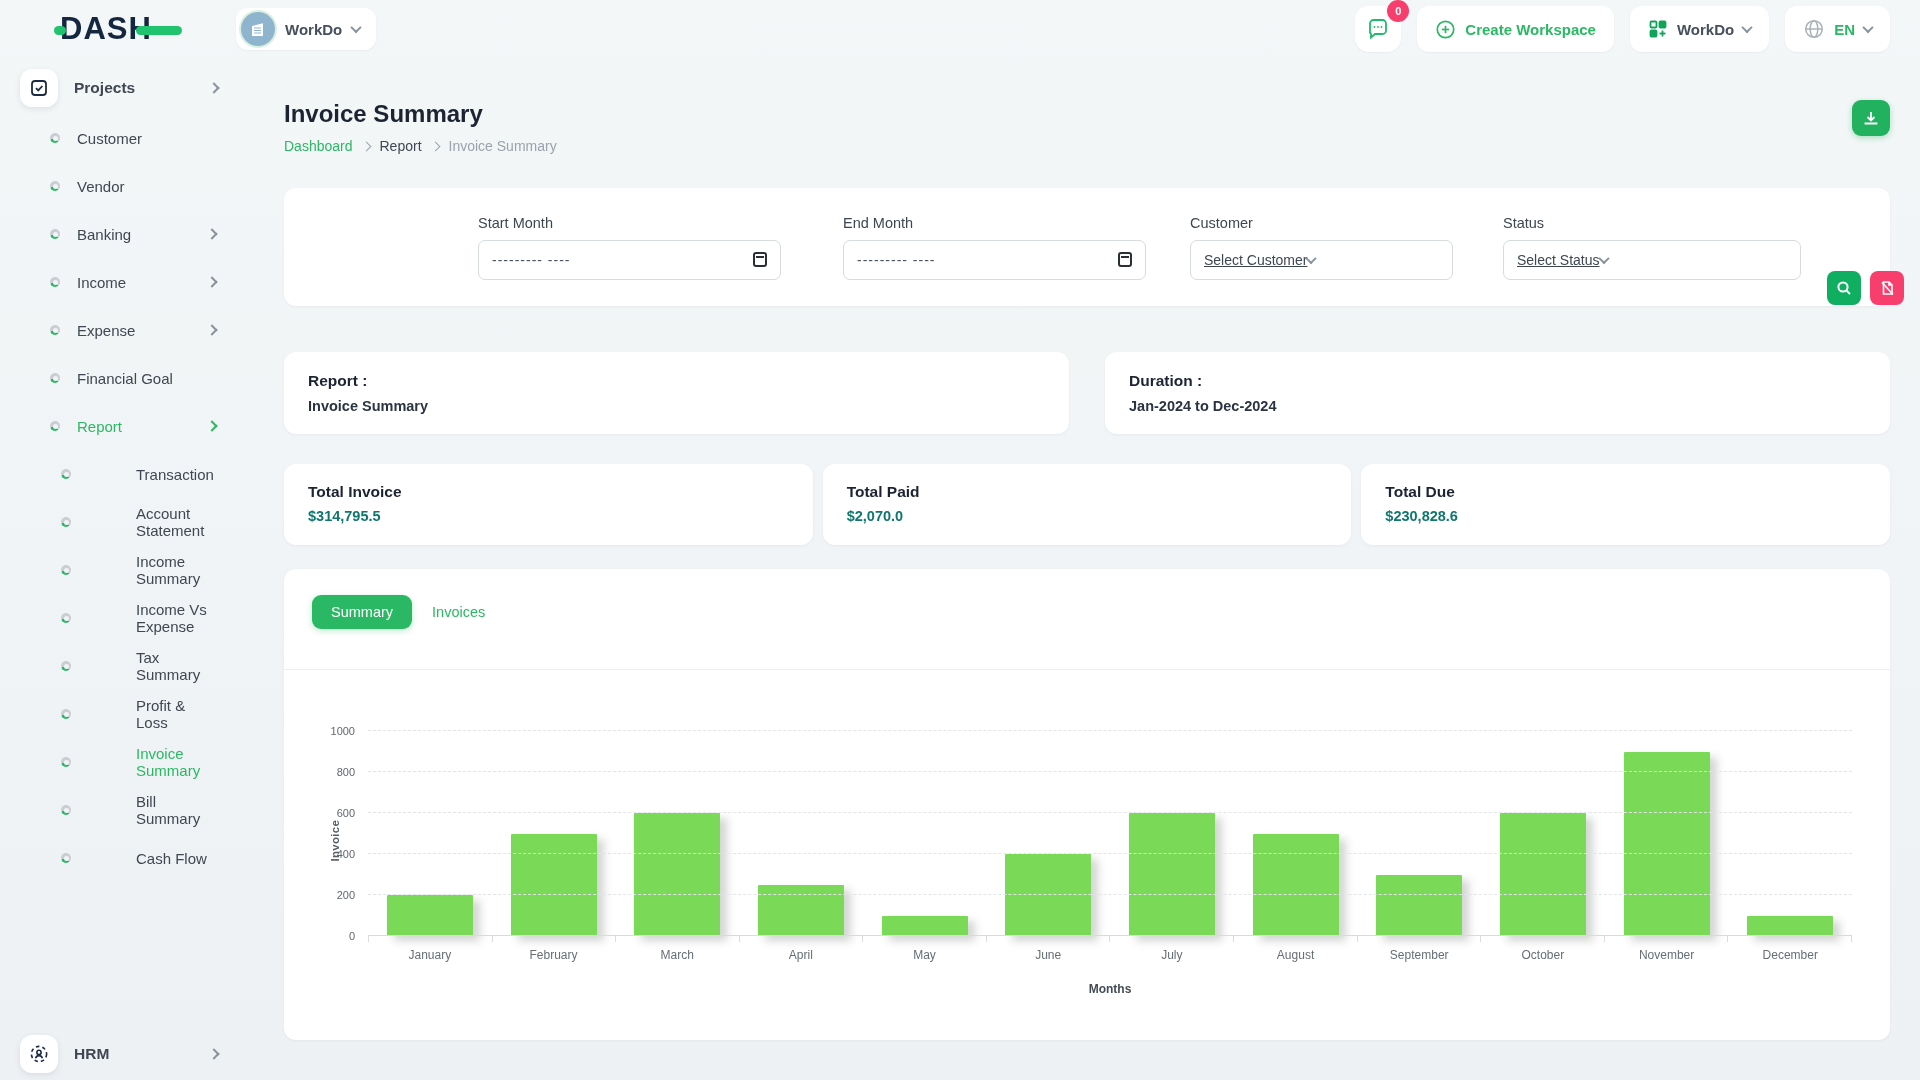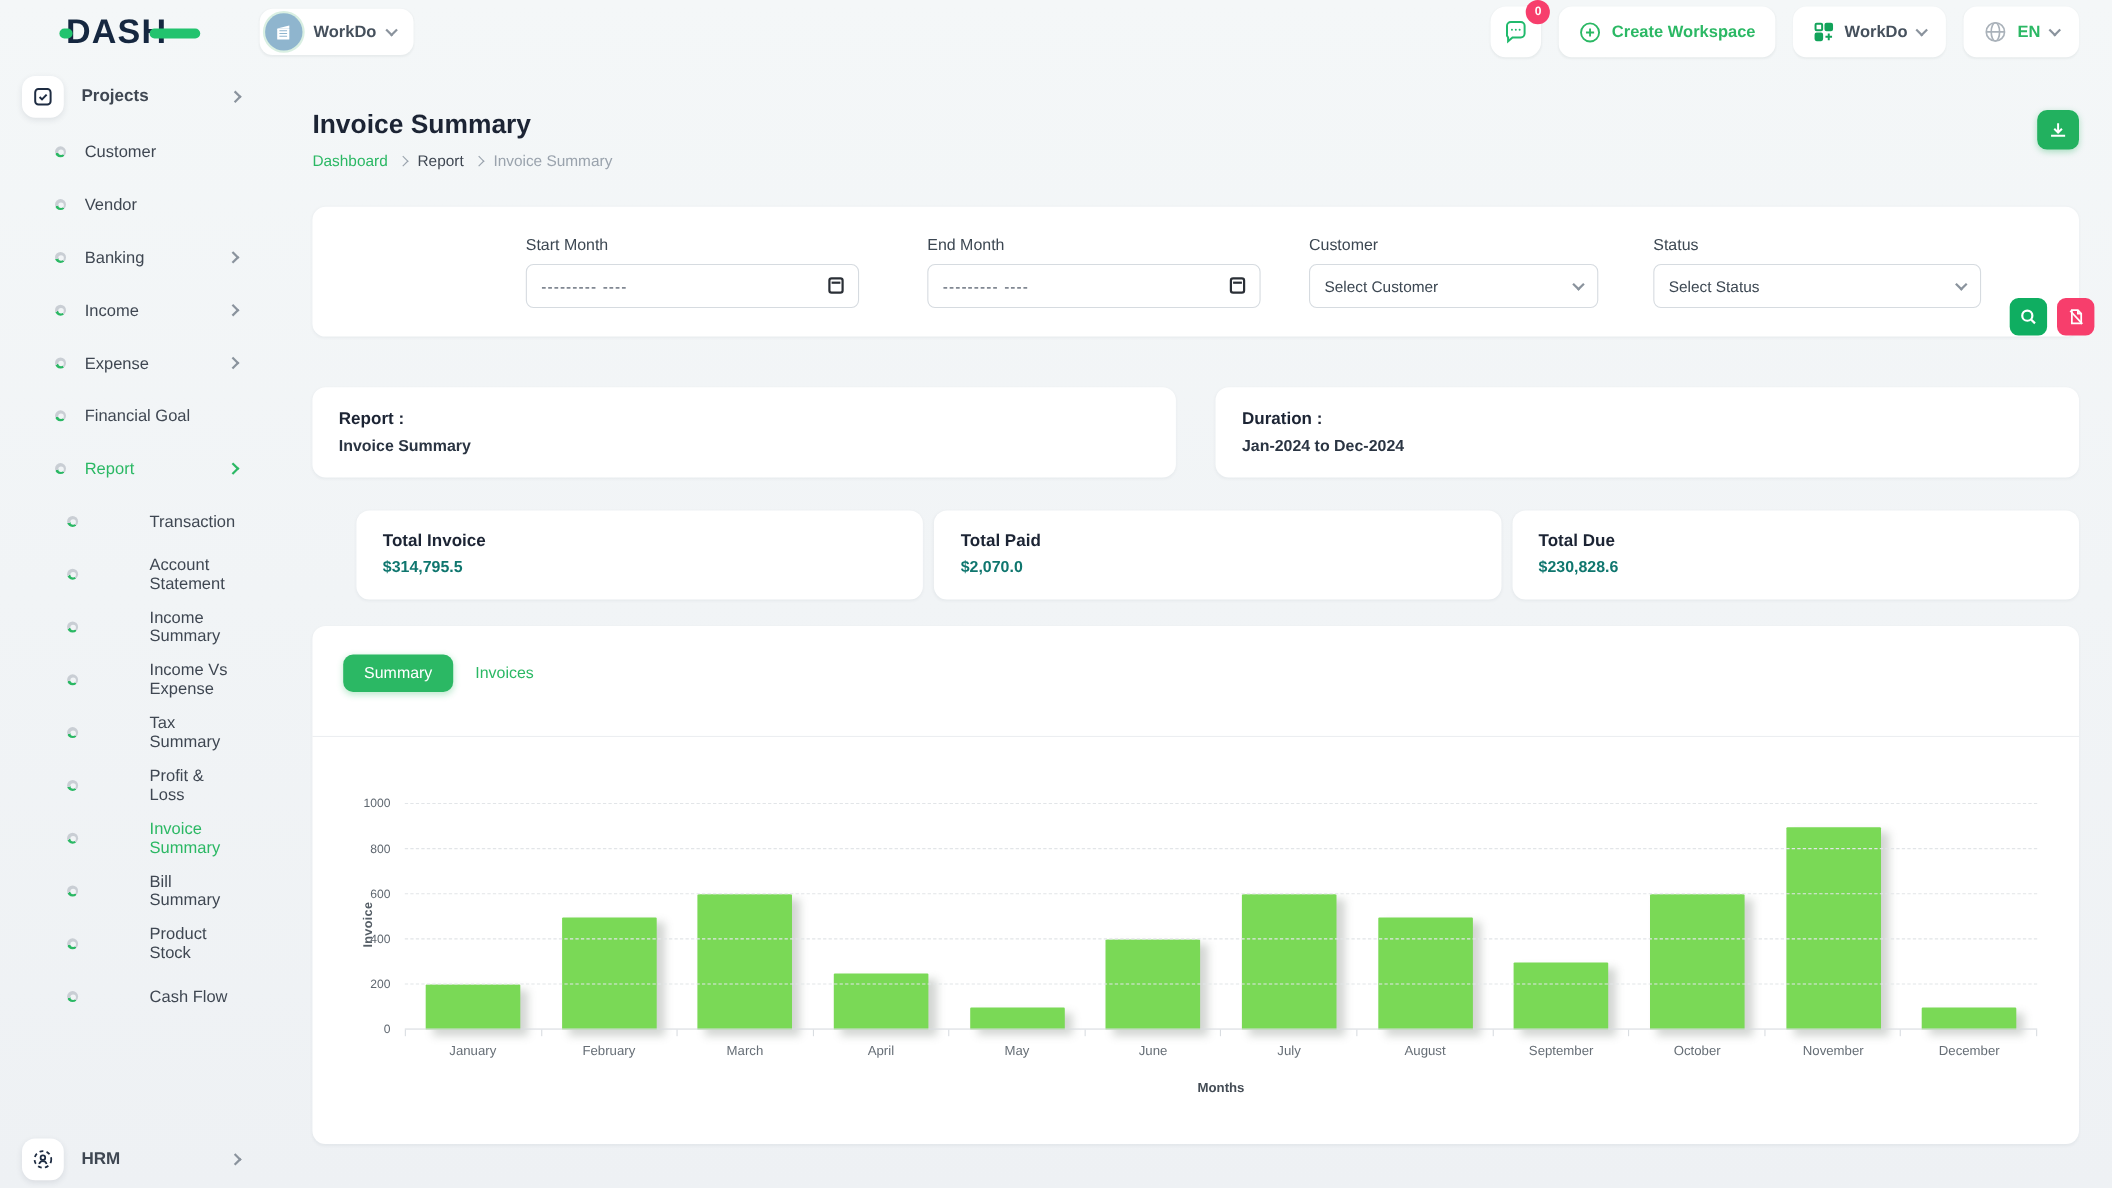--- a/index.html
+++ b/index.html
@@ -65,36 +65,36 @@
 
   
   .filter-card { margin-top:34px; height:118px; display:flex; align-items:center; padding:0 24px 0 194px; gap:26px; }
   .field { display:flex; flex-direction:column; }
   .field label { font-size:14.5px; color:#3c4752; margin-bottom:9px; }
   .input-like { height:40px; border:1px solid #d6dbe0; border-radius:7px; background:#fff; display:flex; align-items:center; padding:0 13px; font-size:14px; color:#3c4752; cursor:pointer; }
   .month-input { width:303px; justify-content:space-between; }
   .dashes { letter-spacing:1px; color:#4b5563; }
   .cal-icon { width:14px; height:15px; border:2px solid #2a2f36; border-radius:3px; position:relative; }
   .cal-icon::before { content:""; position:absolute; left:1px; right:1px; top:2px; height:2px; background:#2a2f36; }
-  .select-like { justify-content:space-between; }
+  .select-like { justify-content:flex-start;text-decoration:underline; }
   .cust-sel { width:263px; }
   .stat-sel { width:298px; }
   .filter-actions { display:flex; gap:9px; align-self:flex-end; margin-bottom:1px; }
   .sq-btn { width:34px; height:34px; border-radius:8px; display:flex; align-items:center; justify-content:center; cursor:pointer; }
   .sq-btn.search { background:#0fae61; }
   .sq-btn.reset { background:#f73e6c; }
 
   
   .two-col { margin-top:46px; display:flex; gap:36px; }
   .info-card { flex:1; padding:20px 24px; height:82px; }
   .info-card .t { font-size:15.5px; font-weight:700; color:#1c2434; }
   .info-card .v { font-size:14.5px; font-weight:700; color:#2a3442; margin-top:8px; }
 
   
-  .stats-row { margin-top:30px; display:flex; gap:10px;margin-left:40px; }
+  .stats-row { margin-top:30px; display:flex; gap:10px; }
   .stat-card { flex:1; padding:19px 24px; height:81px; }
   .stat-card .t { font-size:15.5px; font-weight:700; color:#1c2434; }
   .stat-card .v { font-size:14.5px; font-weight:700; color:#0f766e; margin-top:7px; }
 
   
   .chart-card { margin-top:24px; height:471px; display:flex; flex-direction:column; }
   .tabs { display:flex; align-items:center; gap:20px; margin:26px 28px 0; }
   .tab-active { background:#2bb864; color:#fff; font-size:14.5px; padding:9px 19px; border-radius:9px; cursor:pointer; box-shadow:0 2px 6px rgba(43,184,100,.3); }
   .tab-link { color:#2bb864; font-size:14.5px; cursor:pointer; }
   .tab-divider { margin-top:40px; border-top:1px solid #eceef1; }
@@ -270,24 +270,20 @@
           <div class="sub-item lvl2 active">
             <span class="bullet"></span>
             <span>Invoice Summary</span>
           </div>
           <div class="sub-item lvl2">
             <span class="bullet"></span>
             <span>Bill Summary</span>
           </div>
           <div class="sub-item lvl2">
             <span class="bullet"></span>
-            <span>Product Stock</span>
-          </div>
-          <div class="sub-item lvl2">
-            <span class="bullet"></span>
             <span>Cash Flow</span>
           </div>
         </div>
 
       <div class="side-row hrm-row">
         <span class="icon-card">
           <svg width="20" height="20" viewBox="0 0 20 20" fill="none" stroke="#1e2c42" stroke-width="1.6">
             <circle cx="10" cy="10" r="7.6" stroke-dasharray="3.5 3"></circle>
             <circle cx="10" cy="8.4" r="2.1"></circle>
               <path d="M6.6 14.2 C7.2 12.4 8.5 11.6 10 11.6 C11.5 11.6 12.8 12.4 13.4 14.2"></path>

